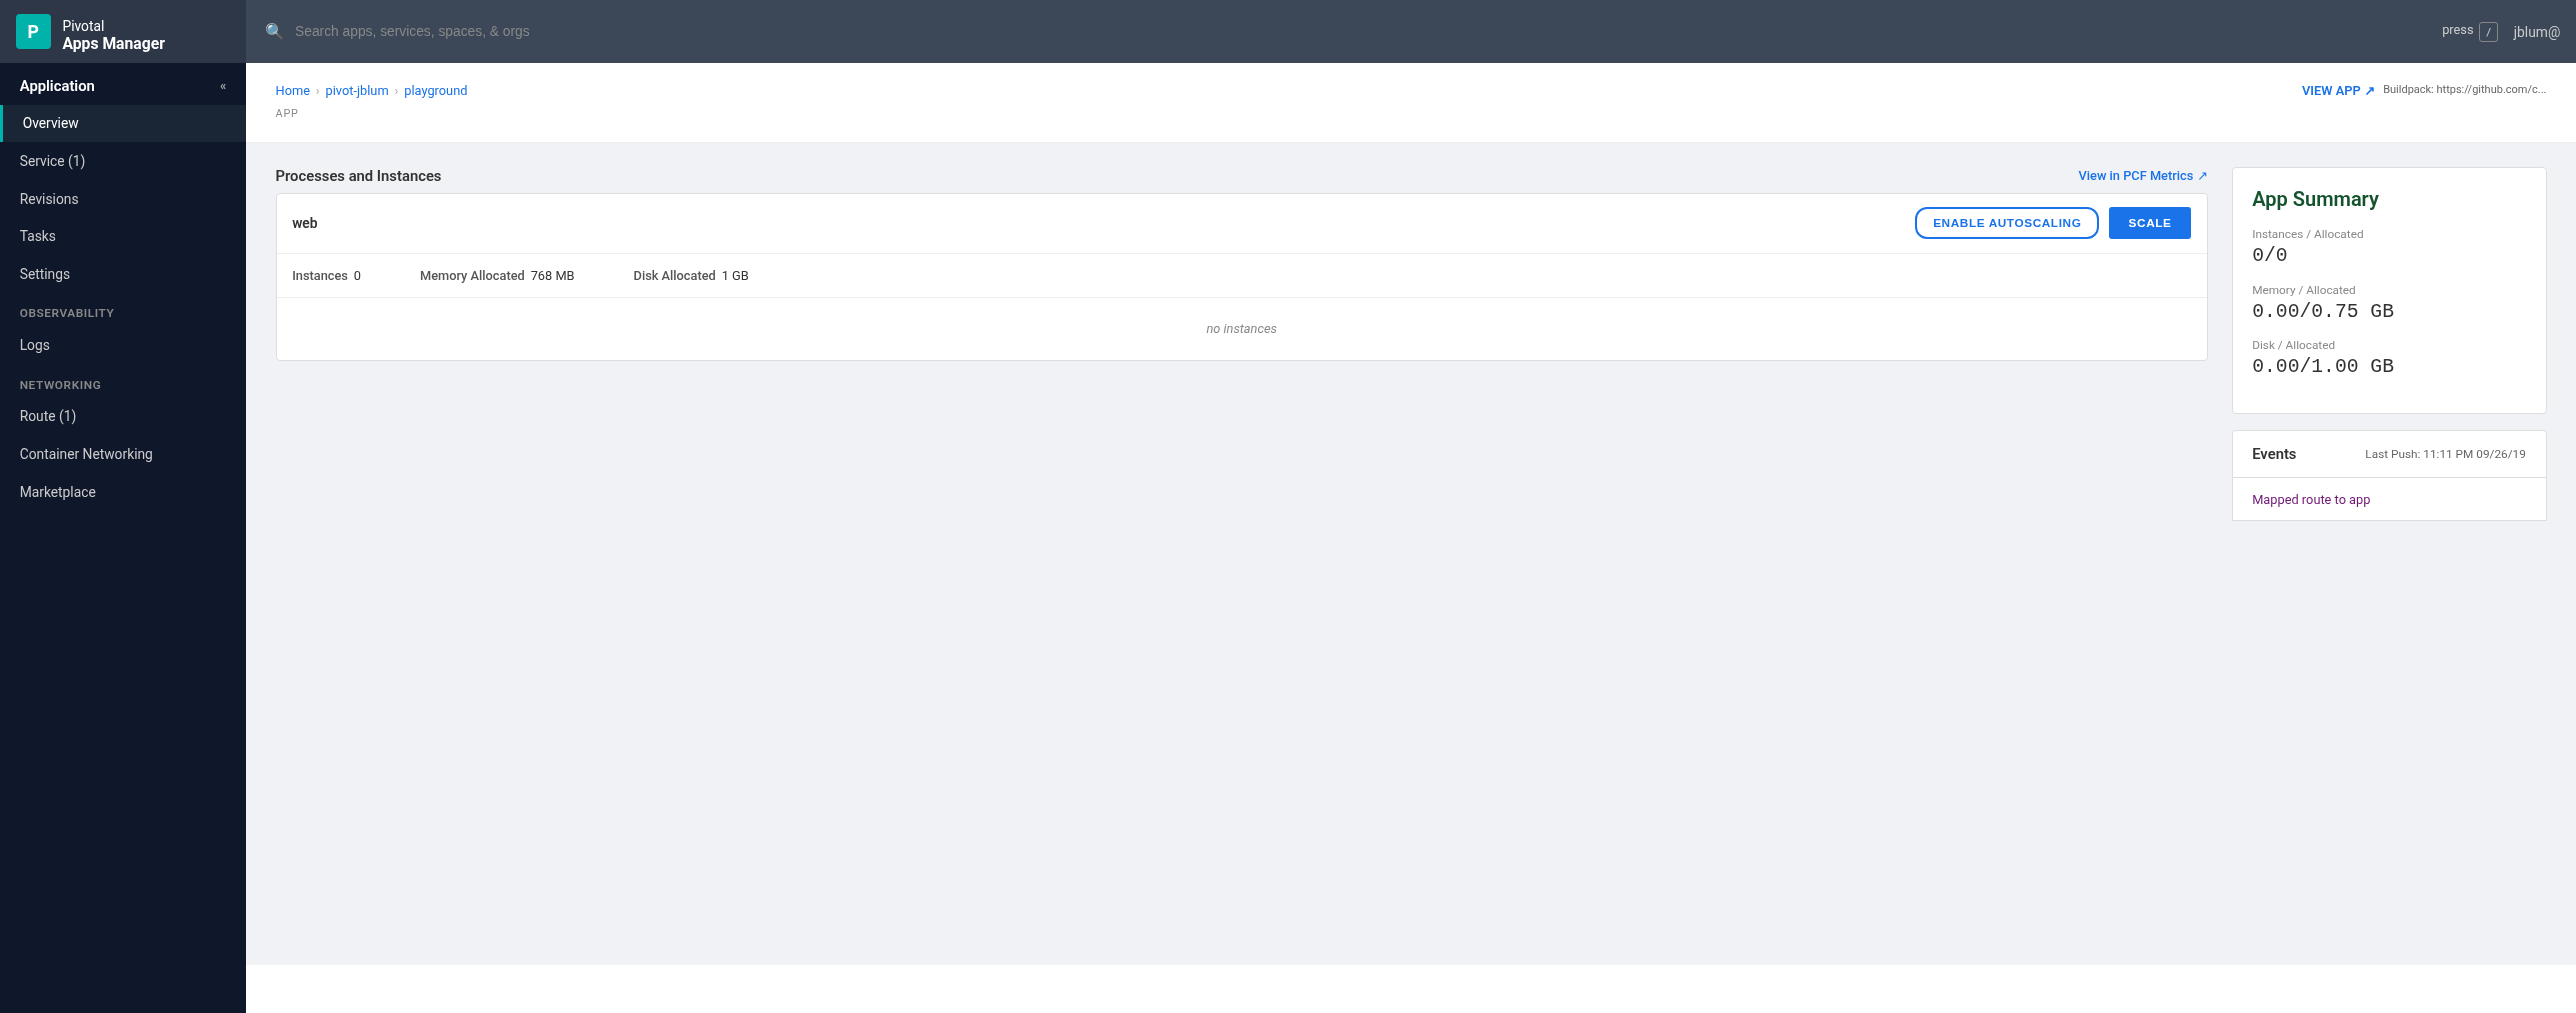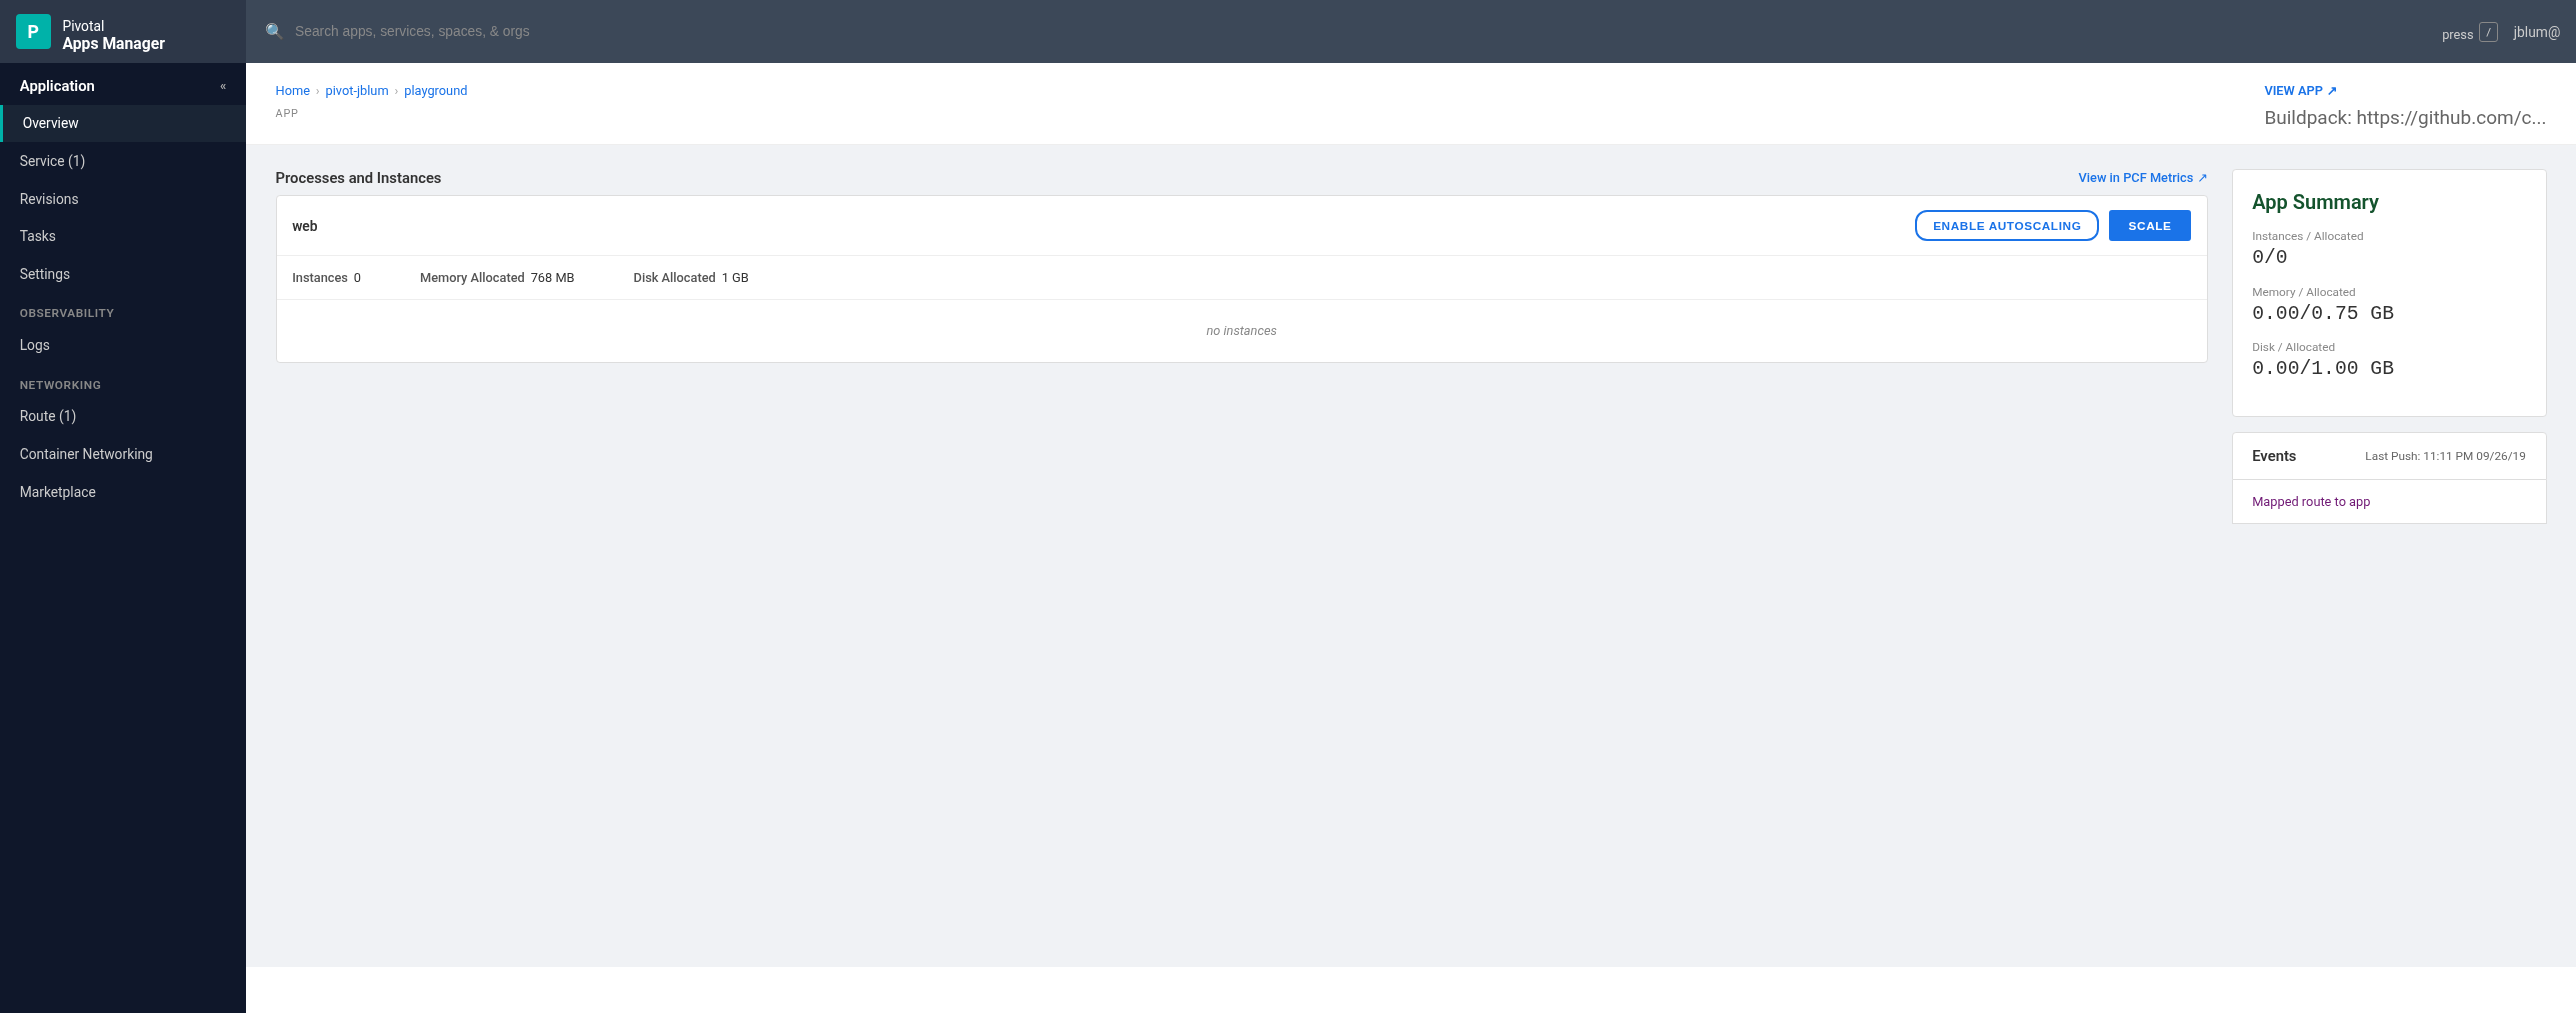--- a/index.html
+++ b/index.html
@@ -24,21 +24,21 @@
     }
     .search-icon { color: #aaa; margin-right: 9.8px; font-size: 15.7px; }
     .search-input {
       background: transparent; border: none; outline: none; color: #ccc; font-size: 13.8px; width: 100%;
     }
     .search-input::placeholder { color: #888; }
     .top-nav-right {
       display: flex; align-items: center; padding: 0 15.7px; gap: 15.7px; margin-left: auto;
     }
     .press-slash {
-      color: #ccc; font-size: 12.8px; display: flex; align-items: flex-end; gap: 5.9px;
+      color: #ccc; font-size: 12.8px; display: flex; align-items: flex-start; gap: 5.9px;
     }
     .slash-key {
       border: 1px solid #888; border-radius: 3px; padding: 2px 5.9px; font-size: 11.8px; color: #ccc;
     }
     .user-name { color: #ccc; font-size: 13.8px; }
 
     
     .main-layout { display: flex; flex: 1; overflow: hidden; }
 
     
@@ -69,22 +69,22 @@
     .app-label { font-size: 10.8px; color: #888; text-transform: uppercase; letter-spacing: 0.08em; margin-bottom: 5.9px; }
     .app-title-row { display: flex; align-items: center; gap: 11.8px; }
     .app-name { font-size: 31.5px; font-weight: 400; color: #222; }
     .icon-btn {
       width: 35px; height: 35px; border: 1px solid #ccc; border-radius: 3.9px; background: white;
       display: flex; align-items: center; justify-content: center; cursor: pointer; color: #555; font-size: 15.7px;
     }
     .status-badge { display: flex; align-items: center; gap: 5.9px; color: #555; font-size: 12.8px; font-weight: 600; }
     .status-dot { width: 9.8px; height: 9.8px; background: #888; display: inline-block; }
     .view-app-link { color: #1a73e8; font-size: 12.8px; font-weight: 600; text-decoration: none; display: flex; align-items: center; gap: 3.9px; }
-    .buildpack-text { color: #666; font-size: 19px; }
-    .header-right { text-align: right; display: flex; flex-direction: column; gap: 7.9px; }
+    .buildpack-text { color: #666; font-size: 11px; }
+    .header-right { text-align: right; display: flex; flex-direction: row; gap: 7.9px; }
 
     
     .page-body { padding: 23.6px 29.5px; background: #f0f2f5; min-height: calc(100% - 128px); display: flex; gap: 23.6px; }
 
     
     .processes-panel { flex: 1; }
     .section-title { font-size: 14.8px; font-weight: 600; color: #333; margin-bottom: 8px; display: flex; align-items: center; justify-content: space-between; }
     .view-pcf-link { color: #1a73e8; font-size: 12.8px; font-weight: 500; text-decoration: none; display: flex; align-items: center; gap: 3.9px; }
     .process-card { background: white; border: 1px solid #ddd; border-radius: 3.9px; overflow: hidden; }
     .process-header { display: flex; align-items: center; justify-content: space-between; padding: 13.8px 15.7px; border-bottom: 1px solid #eee; }

